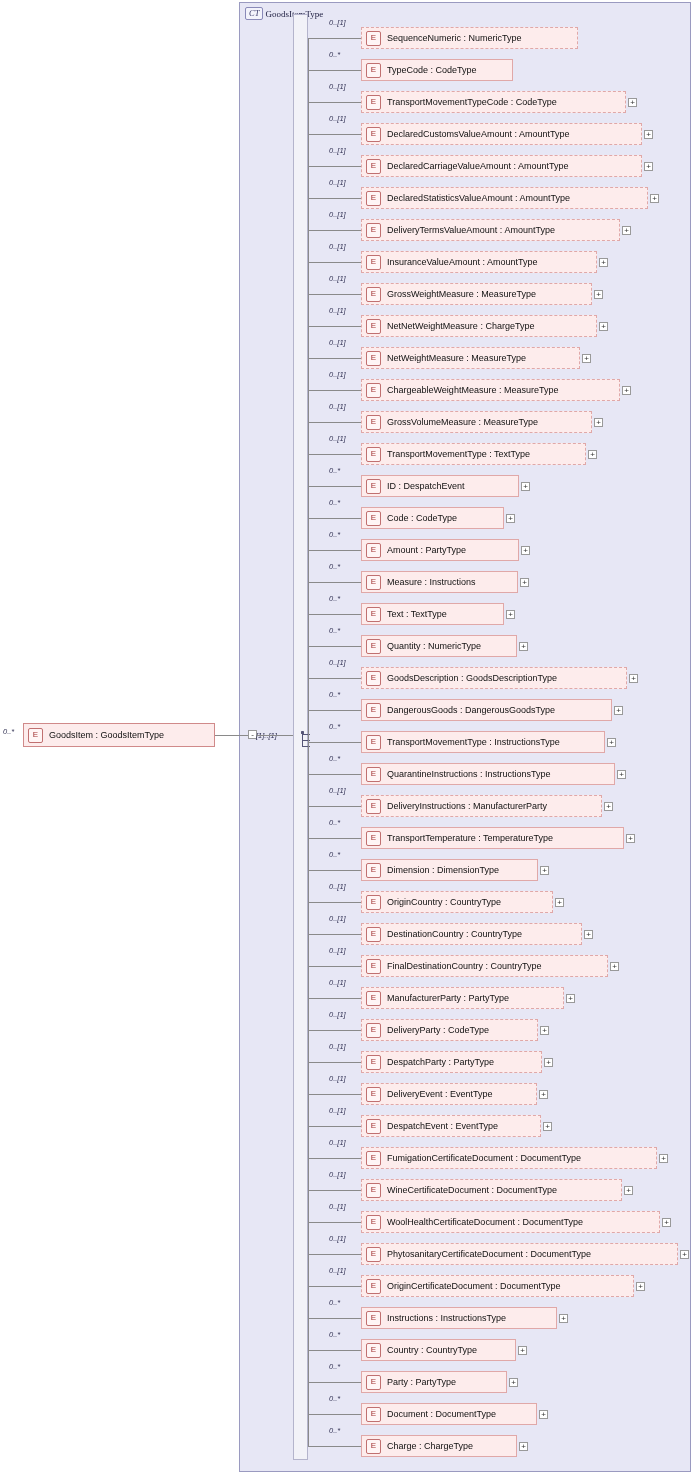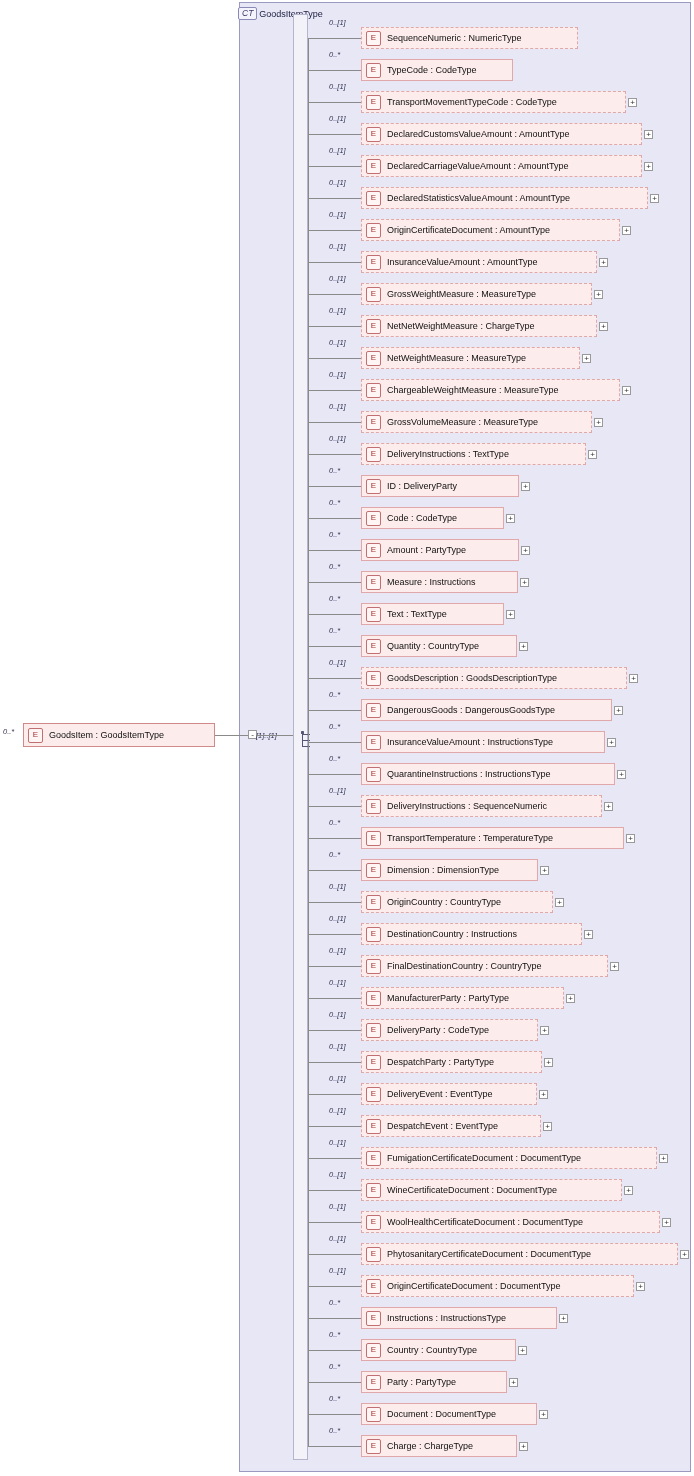--- a/index.html
+++ b/index.html
@@ -26,26 +26,27 @@
     left: 239px;
     top: 2px;
     width: 452px;
     height: 1470px;
     border: 1px solid #9a9ac0;
     background: #e7e7f5;
     box-sizing: border-box;
   }
   .ct-header {
     position: absolute;
-    left: 238px;
+    left: 245px;
     top: 6px;
     height: 15px;
     display: flex;
     align-items: center;
     gap: 2px;
+    font-family: Liberation Serif, serif;
   }
   .ct-badge {
     border: 1px solid #8a8ab8;
     background: #f3f3fb;
     border-radius: 2px;
     font-size: 8.5px;
     font-style: italic;
     color: #3a3a6a;
     padding: 0 3px;
     line-height: 11px;
@@ -285,21 +286,21 @@
       <div class="line hline" style="left: 308px; top: 198px; width: 53px;"></div>
       <div class="row optional" style="left: 361px; top: 187px; width: 287px;">
         <span class="e-badge">E</span>
         <span class="node-label">DeclaredStatisticsValueAmount : AmountType</span>
       </div>
       <div class="plus" style="left: 650px; top: 194px;">+</div>
       <span class="occurs" style="left: 329px; top: 210px;">0..[1]</span>
       <div class="line hline" style="left: 308px; top: 230px; width: 53px;"></div>
       <div class="row optional" style="left: 361px; top: 219px; width: 259px;">
         <span class="e-badge">E</span>
-        <span class="node-label">OriginCertificateDocument : AmountType</span>
+        <span class="node-label">DeliveryTermsValueAmount : AmountType</span>
       </div>
       <div class="plus" style="left: 622px; top: 226px;">+</div>
       <span class="occurs" style="left: 329px; top: 242px;">0..[1]</span>
       <div class="line hline" style="left: 308px; top: 262px; width: 53px;"></div>
       <div class="row optional" style="left: 361px; top: 251px; width: 236px;">
         <span class="e-badge">E</span>
         <span class="node-label">InsuranceValueAmount : AmountType</span>
       </div>
       <div class="plus" style="left: 599px; top: 258px;">+</div>
       <span class="occurs" style="left: 329px; top: 274px;">0..[1]</span>
@@ -334,28 +335,28 @@
       <div class="line hline" style="left: 308px; top: 422px; width: 53px;"></div>
       <div class="row optional" style="left: 361px; top: 411px; width: 231px;">
         <span class="e-badge">E</span>
         <span class="node-label">GrossVolumeMeasure : MeasureType</span>
       </div>
       <div class="plus" style="left: 594px; top: 418px;">+</div>
       <span class="occurs" style="left: 329px; top: 434px;">0..[1]</span>
       <div class="line hline" style="left: 308px; top: 454px; width: 53px;"></div>
       <div class="row optional" style="left: 361px; top: 443px; width: 225px;">
         <span class="e-badge">E</span>
-        <span class="node-label">DeliveryInstructions : TextType</span>
+        <span class="node-label">TransportMovementType : TextType</span>
       </div>
       <div class="plus" style="left: 588px; top: 450px;">+</div>
       <span class="occurs" style="left: 329px; top: 466px;">0..*</span>
       <div class="line hline" style="left: 308px; top: 486px; width: 53px;"></div>
       <div class="row required" style="left: 361px; top: 475px; width: 158px;">
         <span class="e-badge">E</span>
-        <span class="node-label">ID         : DeliveryParty</span>
+        <span class="node-label">ID         : DespatchEvent</span>
       </div>
       <div class="plus" style="left: 521px; top: 482px;">+</div>
       <span class="occurs" style="left: 329px; top: 498px;">0..*</span>
       <div class="line hline" style="left: 308px; top: 518px; width: 53px;"></div>
       <div class="row required" style="left: 361px; top: 507px; width: 143px;">
         <span class="e-badge">E</span>
         <span class="node-label">Code       : CodeType</span>
       </div>
       <div class="plus" style="left: 506px; top: 514px;">+</div>
       <span class="occurs" style="left: 329px; top: 530px;">0..*</span>
@@ -376,56 +377,56 @@
       <div class="line hline" style="left: 308px; top: 614px; width: 53px;"></div>
       <div class="row required" style="left: 361px; top: 603px; width: 143px;">
         <span class="e-badge">E</span>
         <span class="node-label">Text       : TextType</span>
       </div>
       <div class="plus" style="left: 506px; top: 610px;">+</div>
       <span class="occurs" style="left: 329px; top: 626px;">0..*</span>
       <div class="line hline" style="left: 308px; top: 646px; width: 53px;"></div>
       <div class="row required" style="left: 361px; top: 635px; width: 156px;">
         <span class="e-badge">E</span>
-        <span class="node-label">Quantity : CountryType</span>
+        <span class="node-label">Quantity : NumericType</span>
       </div>
       <div class="plus" style="left: 519px; top: 642px;">+</div>
       <span class="occurs" style="left: 329px; top: 658px;">0..[1]</span>
       <div class="line hline" style="left: 308px; top: 678px; width: 53px;"></div>
       <div class="row optional" style="left: 361px; top: 667px; width: 266px;">
         <span class="e-badge">E</span>
         <span class="node-label">GoodsDescription : GoodsDescriptionType</span>
       </div>
       <div class="plus" style="left: 629px; top: 674px;">+</div>
       <span class="occurs" style="left: 329px; top: 690px;">0..*</span>
       <div class="line hline" style="left: 308px; top: 710px; width: 53px;"></div>
       <div class="row required" style="left: 361px; top: 699px; width: 251px;">
         <span class="e-badge">E</span>
         <span class="node-label">DangerousGoods : DangerousGoodsType</span>
       </div>
       <div class="plus" style="left: 614px; top: 706px;">+</div>
       <span class="occurs" style="left: 329px; top: 722px;">0..*</span>
       <div class="line hline" style="left: 308px; top: 742px; width: 53px;"></div>
       <div class="row required" style="left: 361px; top: 731px; width: 244px;">
         <span class="e-badge">E</span>
-        <span class="node-label">InsuranceValueAmount : InstructionsType</span>
+        <span class="node-label">TransportMovementType : InstructionsType</span>
       </div>
       <div class="plus" style="left: 607px; top: 738px;">+</div>
       <span class="occurs" style="left: 329px; top: 754px;">0..*</span>
       <div class="line hline" style="left: 308px; top: 774px; width: 53px;"></div>
       <div class="row required" style="left: 361px; top: 763px; width: 254px;">
         <span class="e-badge">E</span>
         <span class="node-label">QuarantineInstructions : InstructionsType</span>
       </div>
       <div class="plus" style="left: 617px; top: 770px;">+</div>
       <span class="occurs" style="left: 329px; top: 786px;">0..[1]</span>
       <div class="line hline" style="left: 308px; top: 806px; width: 53px;"></div>
       <div class="row optional" style="left: 361px; top: 795px; width: 241px;">
         <span class="e-badge">E</span>
-        <span class="node-label">DeliveryInstructions : SequenceNumeric</span>
+        <span class="node-label">DeliveryInstructions : ManufacturerParty</span>
       </div>
       <div class="plus" style="left: 604px; top: 802px;">+</div>
       <span class="occurs" style="left: 329px; top: 818px;">0..*</span>
       <div class="line hline" style="left: 308px; top: 838px; width: 53px;"></div>
       <div class="row required" style="left: 361px; top: 827px; width: 263px;">
         <span class="e-badge">E</span>
         <span class="node-label">TransportTemperature : TemperatureType</span>
       </div>
       <div class="plus" style="left: 626px; top: 834px;">+</div>
       <span class="occurs" style="left: 329px; top: 850px;">0..*</span>
@@ -439,21 +440,21 @@
       <div class="line hline" style="left: 308px; top: 902px; width: 53px;"></div>
       <div class="row optional" style="left: 361px; top: 891px; width: 192px;">
         <span class="e-badge">E</span>
         <span class="node-label">OriginCountry : CountryType</span>
       </div>
       <div class="plus" style="left: 555px; top: 898px;">+</div>
       <span class="occurs" style="left: 329px; top: 914px;">0..[1]</span>
       <div class="line hline" style="left: 308px; top: 934px; width: 53px;"></div>
       <div class="row optional" style="left: 361px; top: 923px; width: 221px;">
         <span class="e-badge">E</span>
-        <span class="node-label">DestinationCountry : Instructions</span>
+        <span class="node-label">DestinationCountry : CountryType</span>
       </div>
       <div class="plus" style="left: 584px; top: 930px;">+</div>
       <span class="occurs" style="left: 329px; top: 946px;">0..[1]</span>
       <div class="line hline" style="left: 308px; top: 966px; width: 53px;"></div>
       <div class="row optional" style="left: 361px; top: 955px; width: 247px;">
         <span class="e-badge">E</span>
         <span class="node-label">FinalDestinationCountry : CountryType</span>
       </div>
       <div class="plus" style="left: 610px; top: 962px;">+</div>
       <span class="occurs" style="left: 329px; top: 978px;">0..[1]</span>

